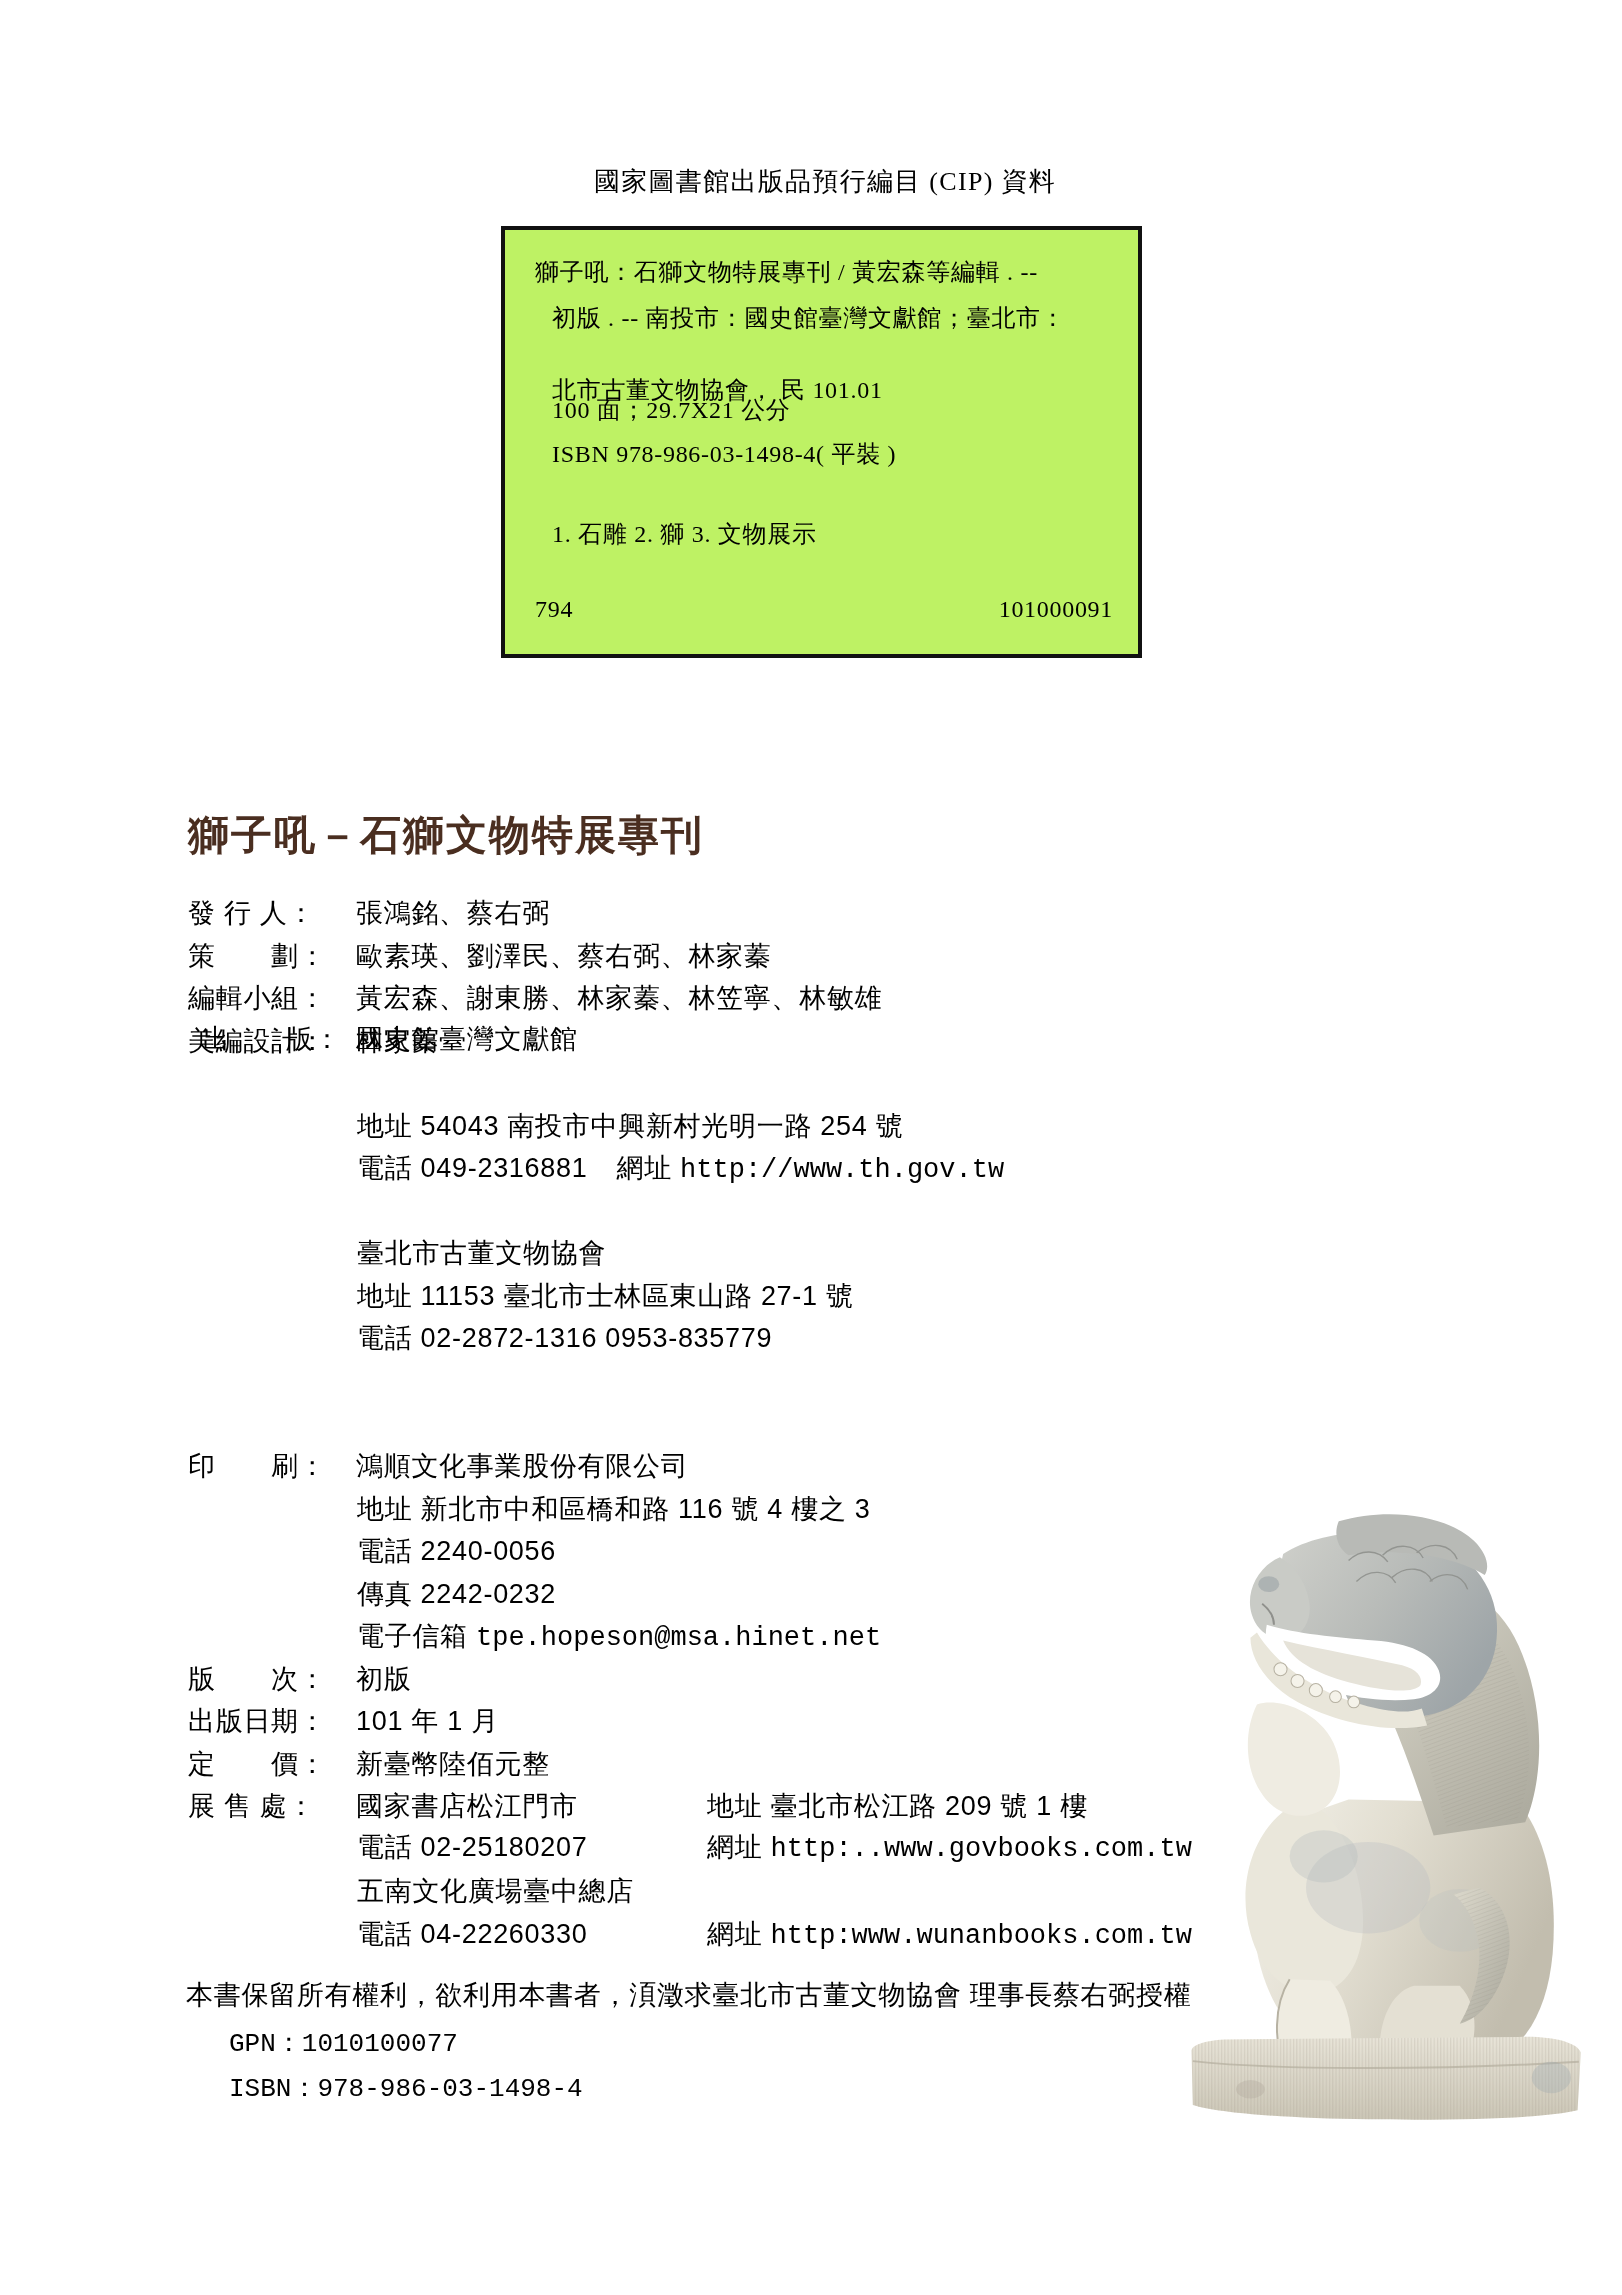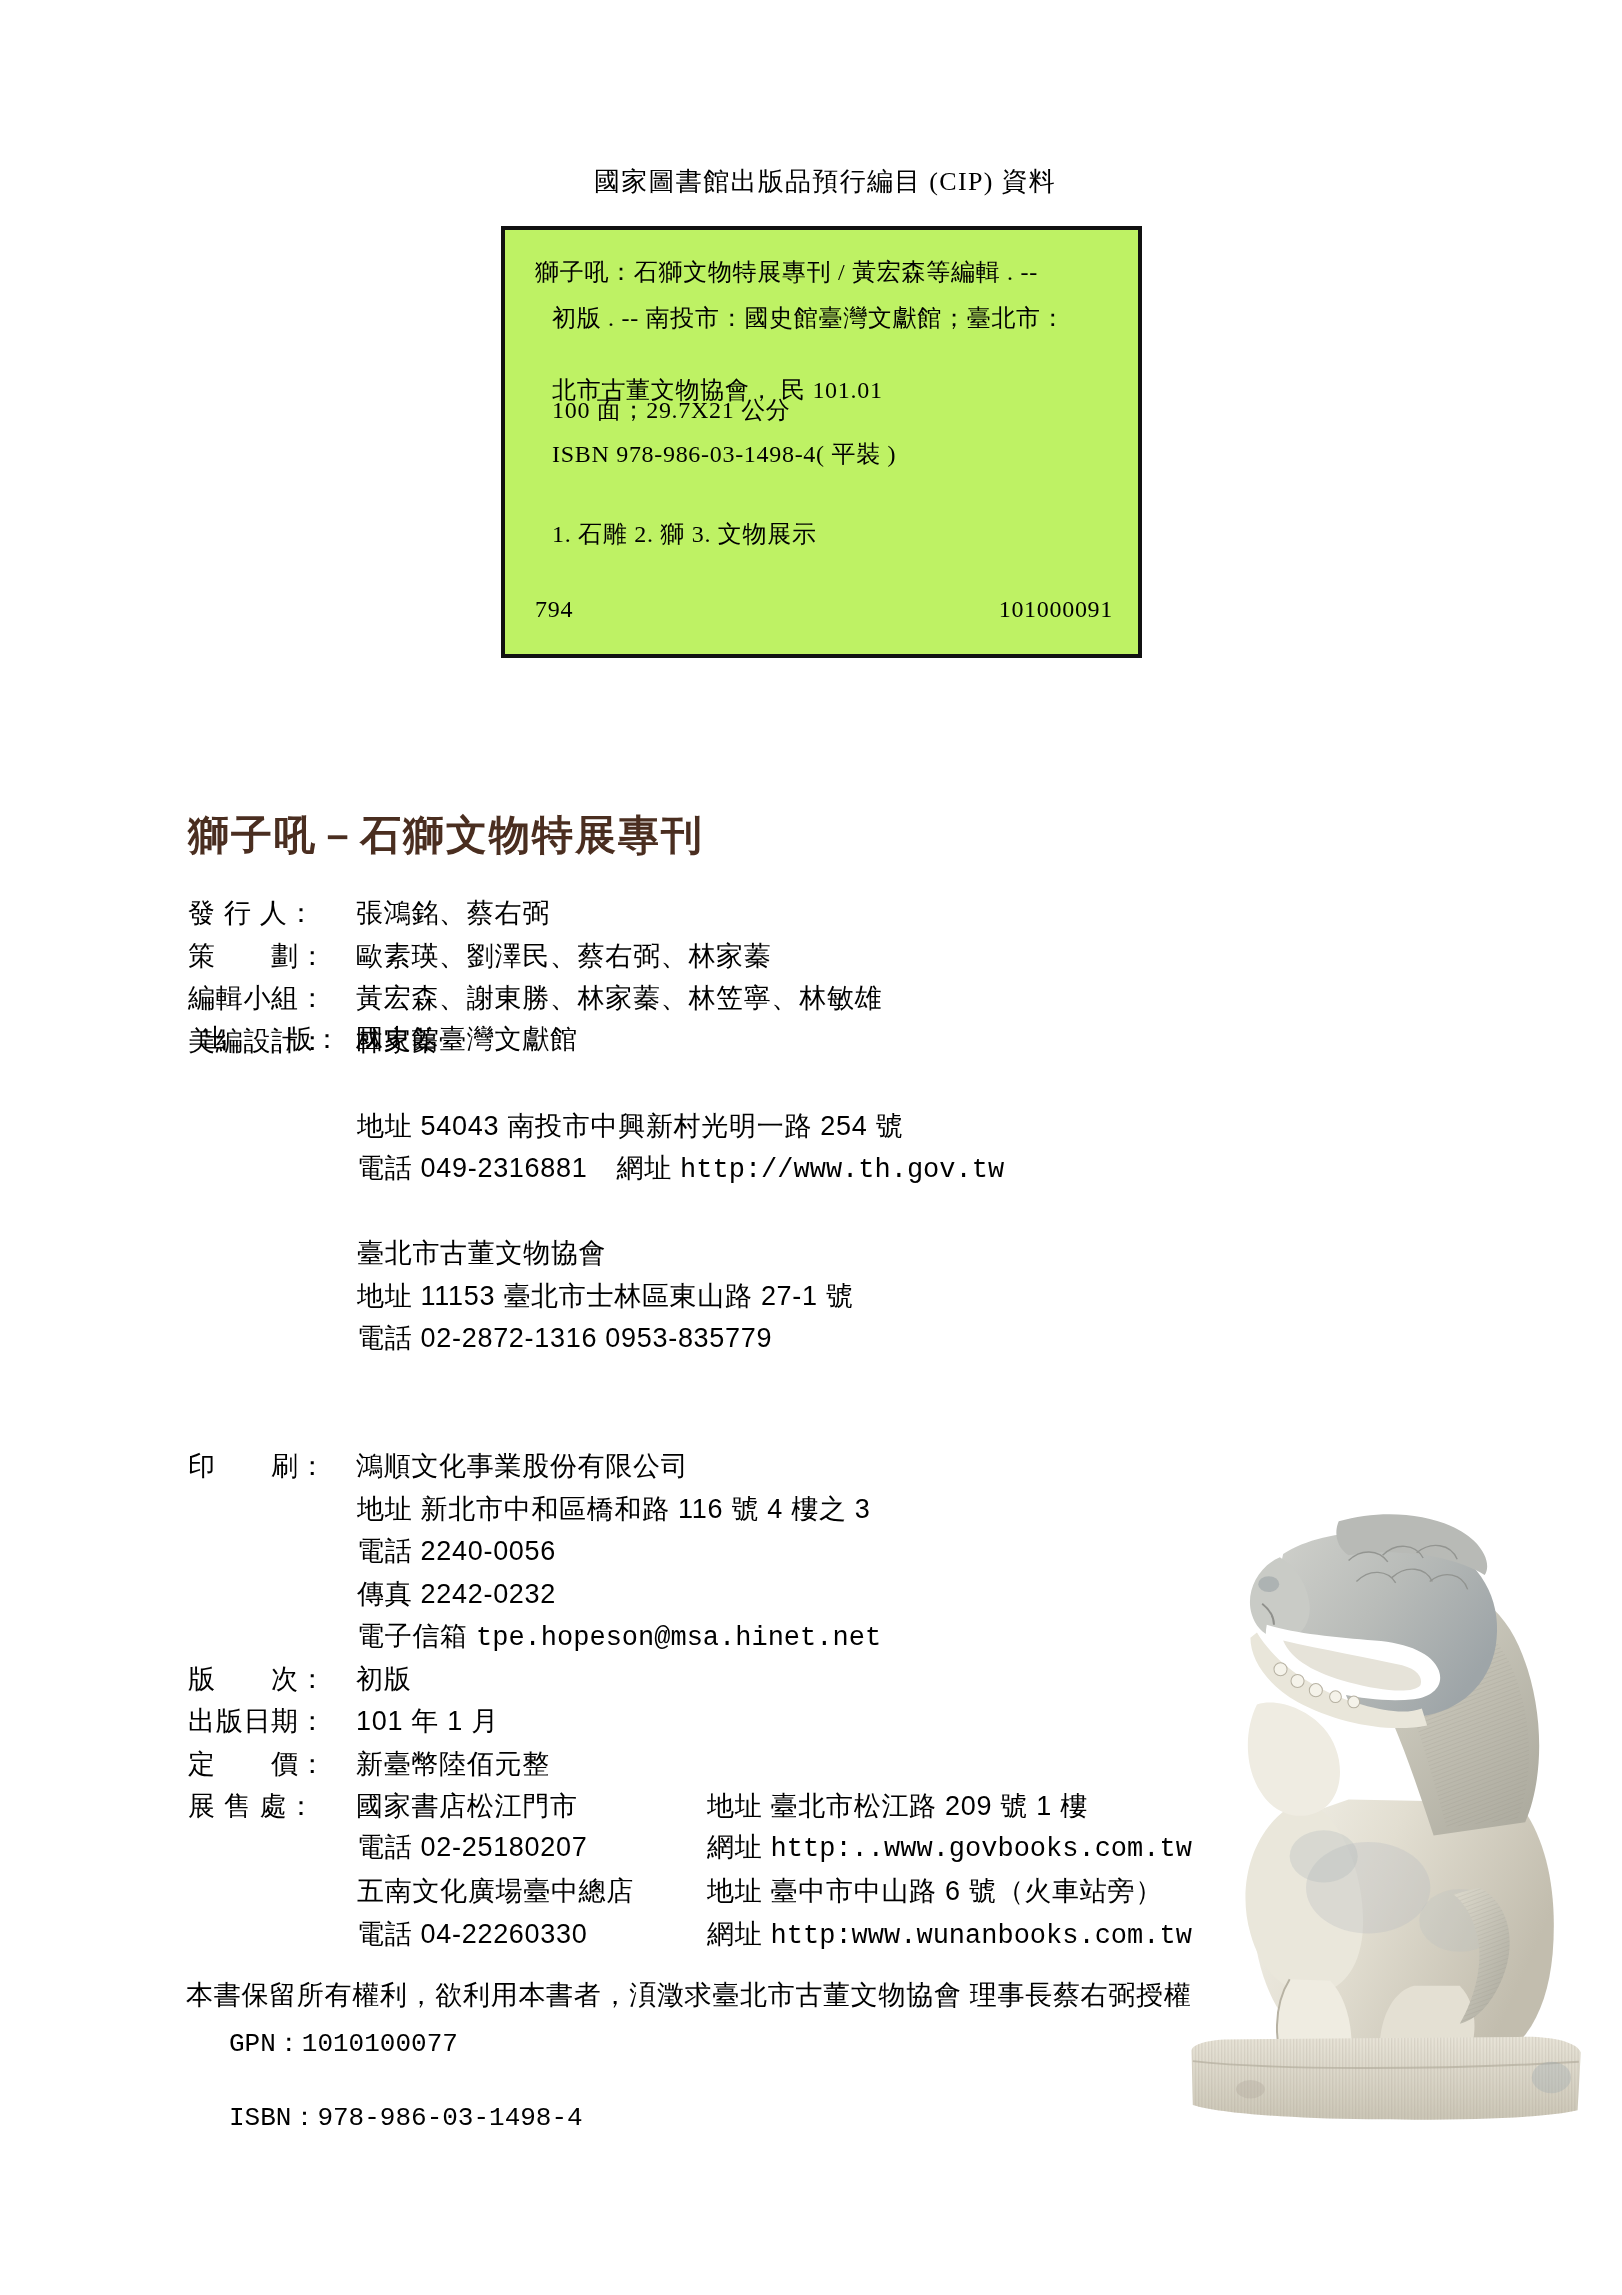--- a/index.html
+++ b/index.html
@@ -272,29 +272,25 @@
     <span>臺北市松江路 209 號 1 樓</span>
   </div>
 
   <div class="indent" style="left:357px; top:1829px;">電話  02-25180207</div>
   <div class="col2" style="left:707px; top:1829px;">
     <span>網址</span>
     <span class="mono">http:..www.govbooks.com.tw</span>
   </div>
 
   <div class="indent" style="left:357px; top:1873px;">五南文化廣場臺中總店</div>
-  <div class="col2" style="left:707px; top:1873px;">
-    <span>地址</span>
-    <span>臺中市中山路 6 號（火車站旁）</span>
-  </div>
 
   <div class="indent" style="left:357px; top:1916px;">電話  04-22260330</div>
   <div class="col2" style="left:707px; top:1916px;">
     <span>網址</span>
     <span class="mono">http:www.wunanbooks.com.tw</span>
   </div>
 
   <div class="blk" style="left:186px; top:1977px;">本書保留所有權利，欲利用本書者，湏澂求臺北市古董文物協會 理事長蔡右弼授權</div>
   <div class="blk mono" style="left:229px; top:2025px; font-size:26px;">GPN：1010100077</div>
-  <div class="blk mono" style="left:229px; top:2070px; font-size:26px;margin-top:29px;">ISBN：978-986-03-1498-4</div>
+  <div class="blk mono" style="left:229px; top:2070px; font-size:26px;">ISBN：978-986-03-1498-4</div>
 
 </div>
 
 
 </body></html>

